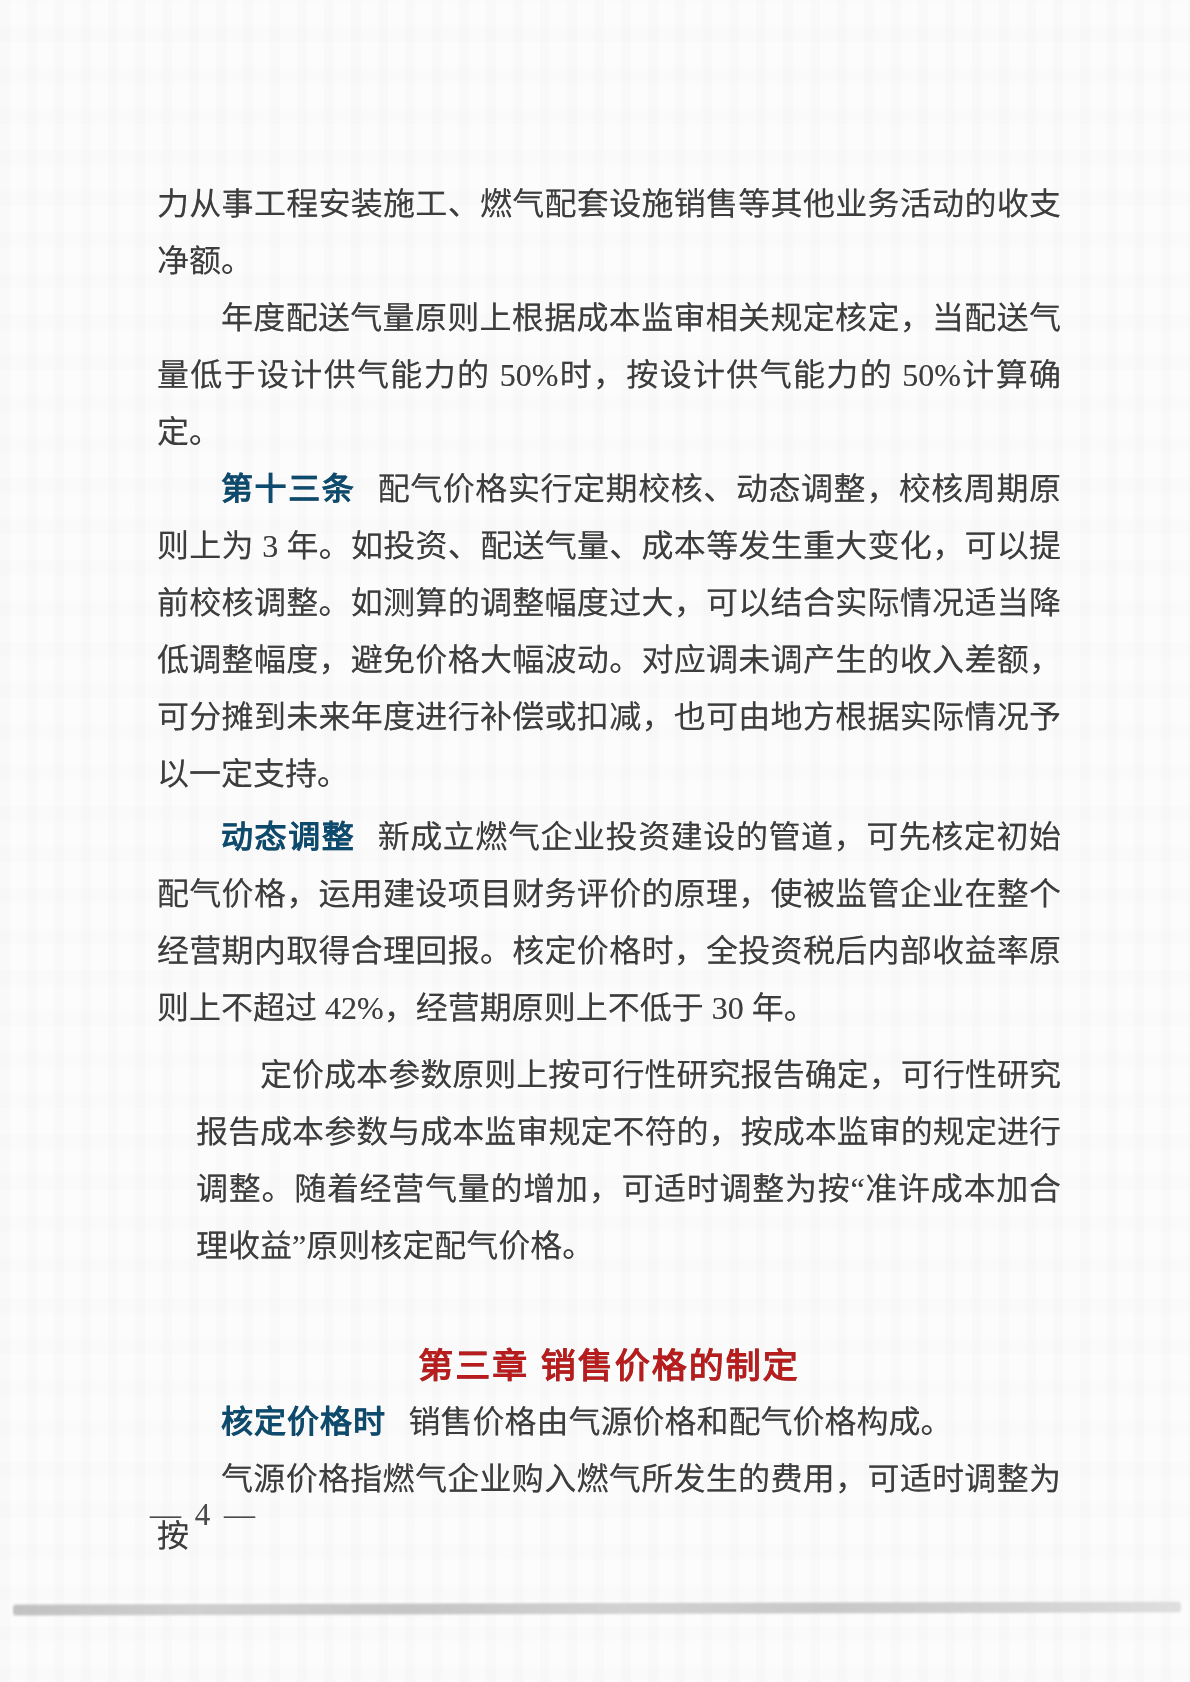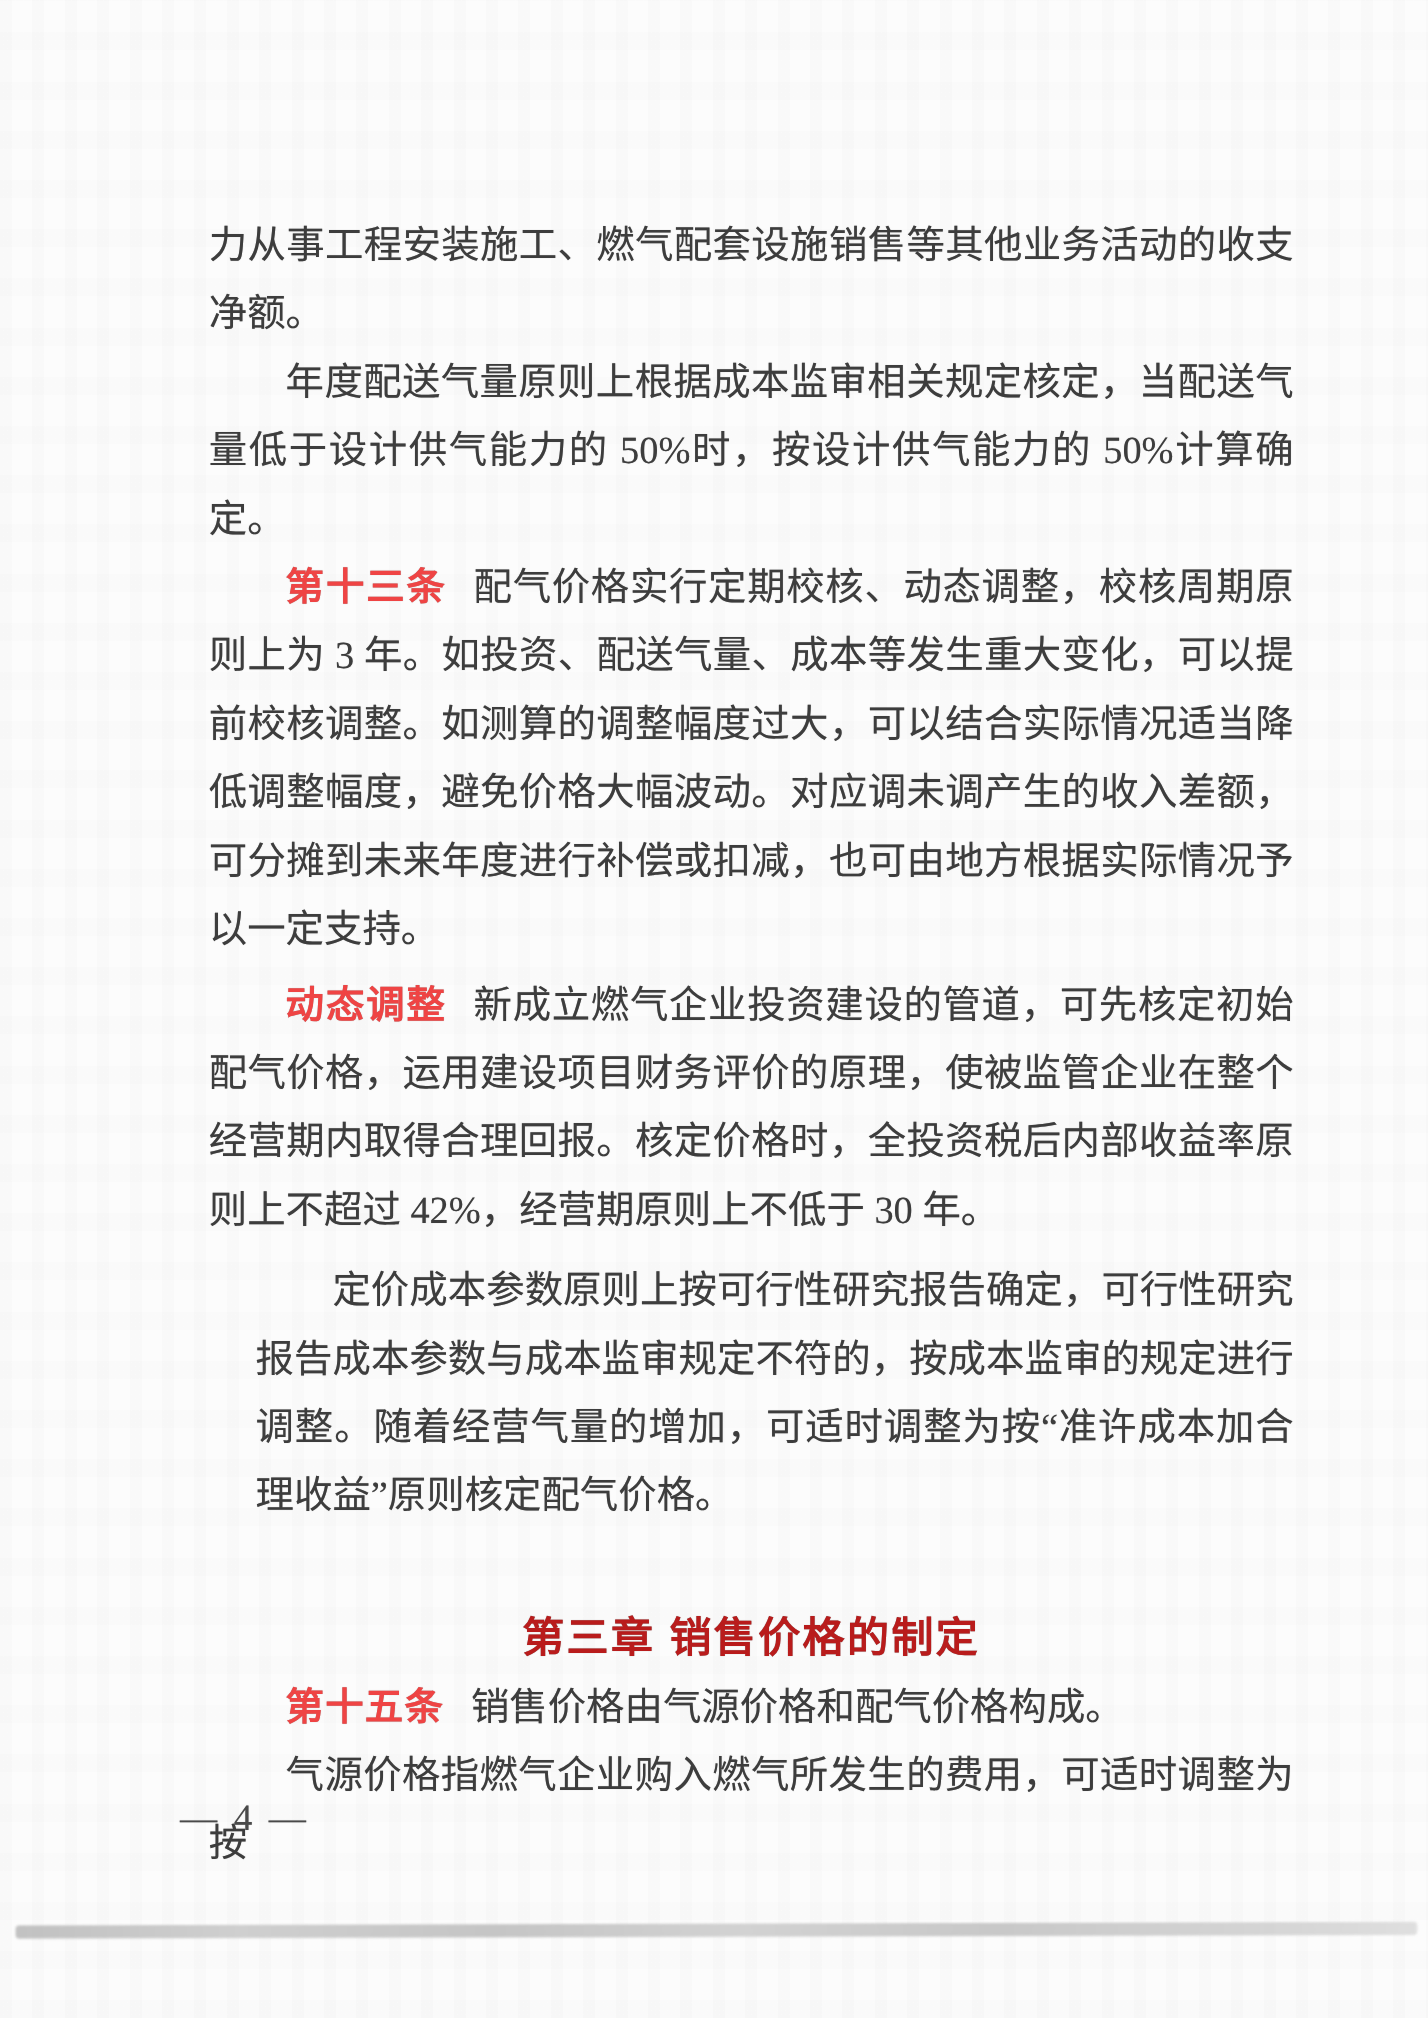--- a/index.html
+++ b/index.html
@@ -18,41 +18,41 @@
   .scan-texture {
     position: absolute;
     inset: 0;
     background:
       repeating-linear-gradient(90deg, rgba(0,0,0,0.013) 0 10px, rgba(0,0,0,0) 10px 27px),
       repeating-linear-gradient(0deg, rgba(0,0,0,0.007) 0 15px, rgba(0,0,0,0) 15px 41px);
     pointer-events: none;
   }
   .content {
     position: absolute;
-    left: 174px;
+    left: 157px;
     top: 176px;
     width: 904px;
     font-size: 32px;
     line-height: 57px;
     color: #3d3d3d;
     text-align: justify;
     text-shadow: 0 0 0.6px rgba(70,70,70,0.55);
   }
   .content p {
     margin: 0;
   }
   .content p.indent {
     text-indent: 2em;
   }
   .content p.sp1 { margin-top: 6px; }
   .content p.sp2 { margin-top: 10px; margin-left: 39px; }
   .term {
     font-family: "Liberation Sans", "DejaVu Sans", sans-serif;
     font-weight: 700;
-    color: #ef4444;
+    color: #0c4a6e;
     margin-right: 0.7em;
     letter-spacing: 1px;
   }
   h2.chapter {
     margin: 62px 0 0 0;
     text-align: center;
     font-family: "Liberation Sans", "DejaVu Sans", sans-serif;
     font-weight: 700;
     font-size: 35px;
     line-height: 57px;
@@ -97,21 +97,21 @@
   <p class="indent"><span>年度配送气量原则上根据成本监审相关规定核定，当配送气量低于设计供气能力的 50%时，按设计供气能力的 50%计算确定。</span></p>
 
   <p class="indent"><span class="term">第十三条</span><span>配气价格实行定期校核、动态调整，校核周期原则上为 3 年。如投资、配送气量、成本等发生重大变化，可以提前校核调整。如测算的调整幅度过大，可以结合实际情况适当降低调整幅度，避免价格大幅波动。对应调未调产生的收入差额，可分摊到未来年度进行补偿或扣减，也可由地方根据实际情况予以一定支持。</span></p>
 
   <p class="indent sp1"><span class="term">动态调整</span><span>新成立燃气企业投资建设的管道，可先核定初始配气价格，运用建设项目财务评价的原理，使被监管企业在整个经营期内取得合理回报。核定价格时，全投资税后内部收益率原则上不超过 42%，经营期原则上不低于 30 年。</span></p>
 
   <p class="indent sp2"><span>定价成本参数原则上按可行性研究报告确定，可行性研究报告成本参数与成本监审规定不符的，按成本监审的规定进行调整。随着经营气量的增加，可适时调整为按“准许成本加合理收益”原则核定配气价格。</span></p>
 
   <h2 class="chapter">第三章 销售价格的制定</h2>
 
-  <p class="indent"><span class="term">第十五条</span><span>销售价格由气源价格和配气价格构成。</span></p>
+  <p class="indent"><span class="term">核定价格时</span><span>销售价格由气源价格和配气价格构成。</span></p>
 
   <p class="indent"><span>气源价格指燃气企业购入燃气所发生的费用，可适时调整为按</span></p>
 
 </div>
 
 <div class="page-number">— 4 —</div>
 
 <div class="scan-edge-band"></div>
 
 </body></html>

